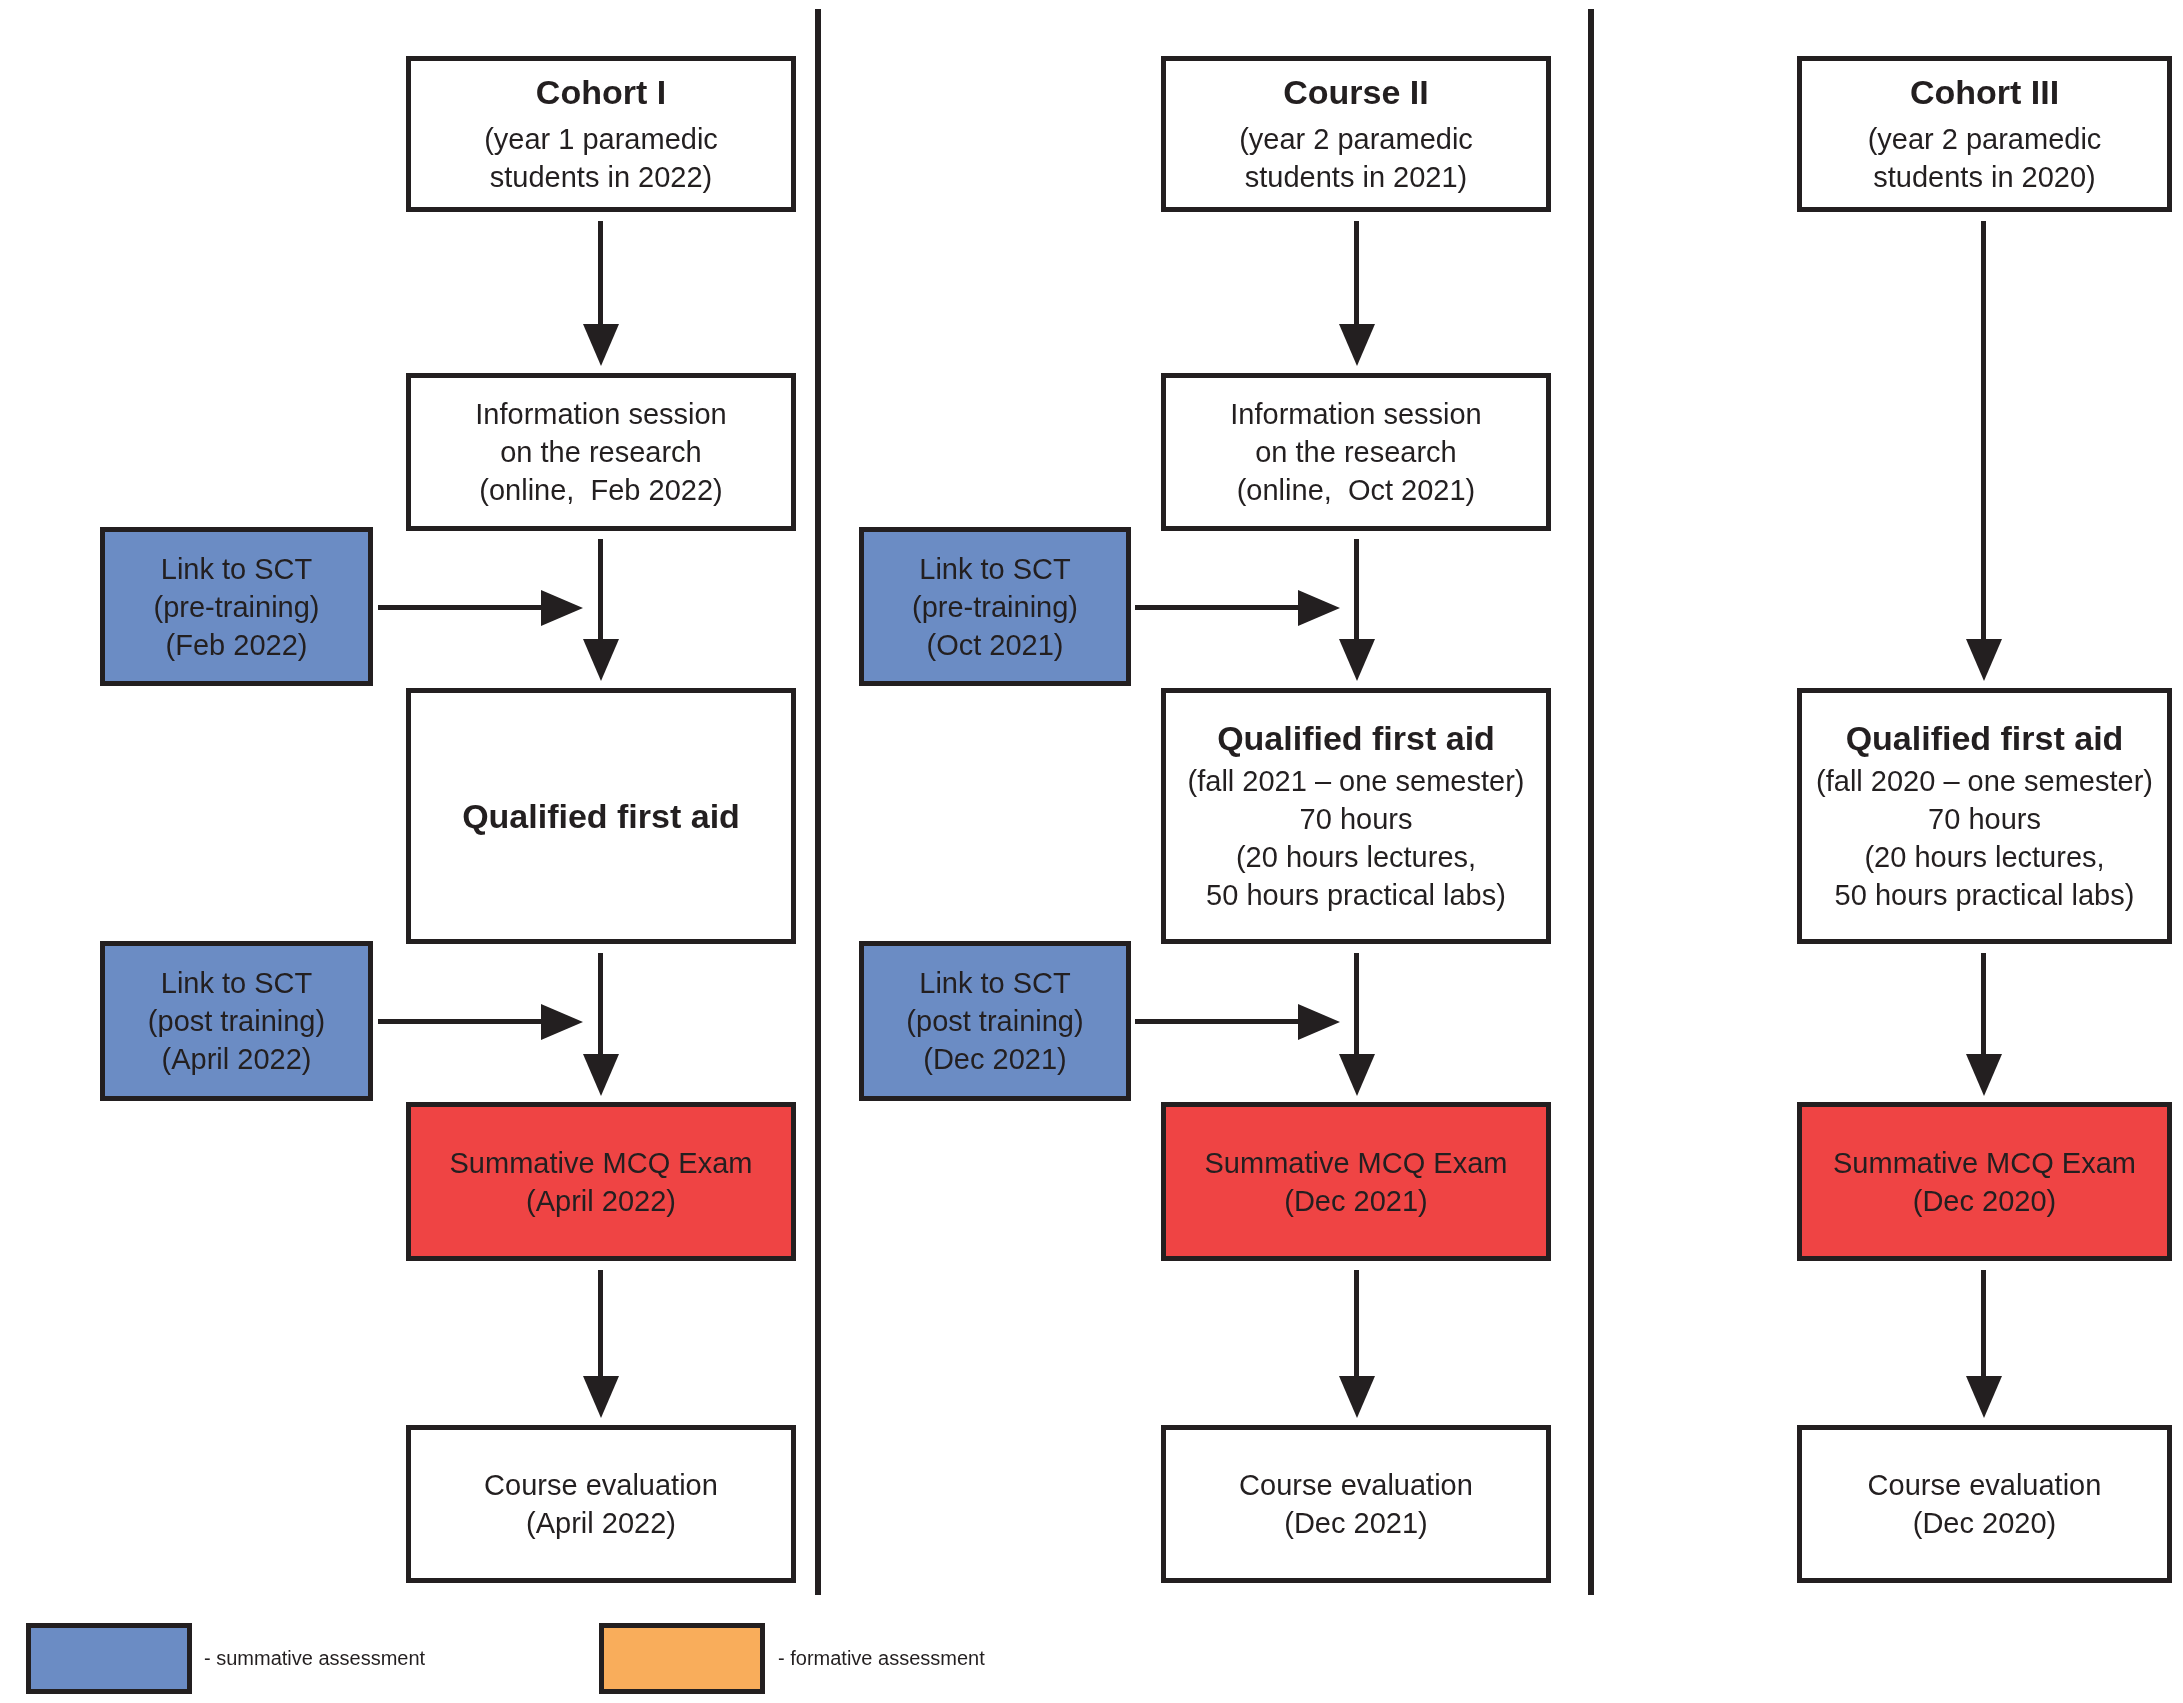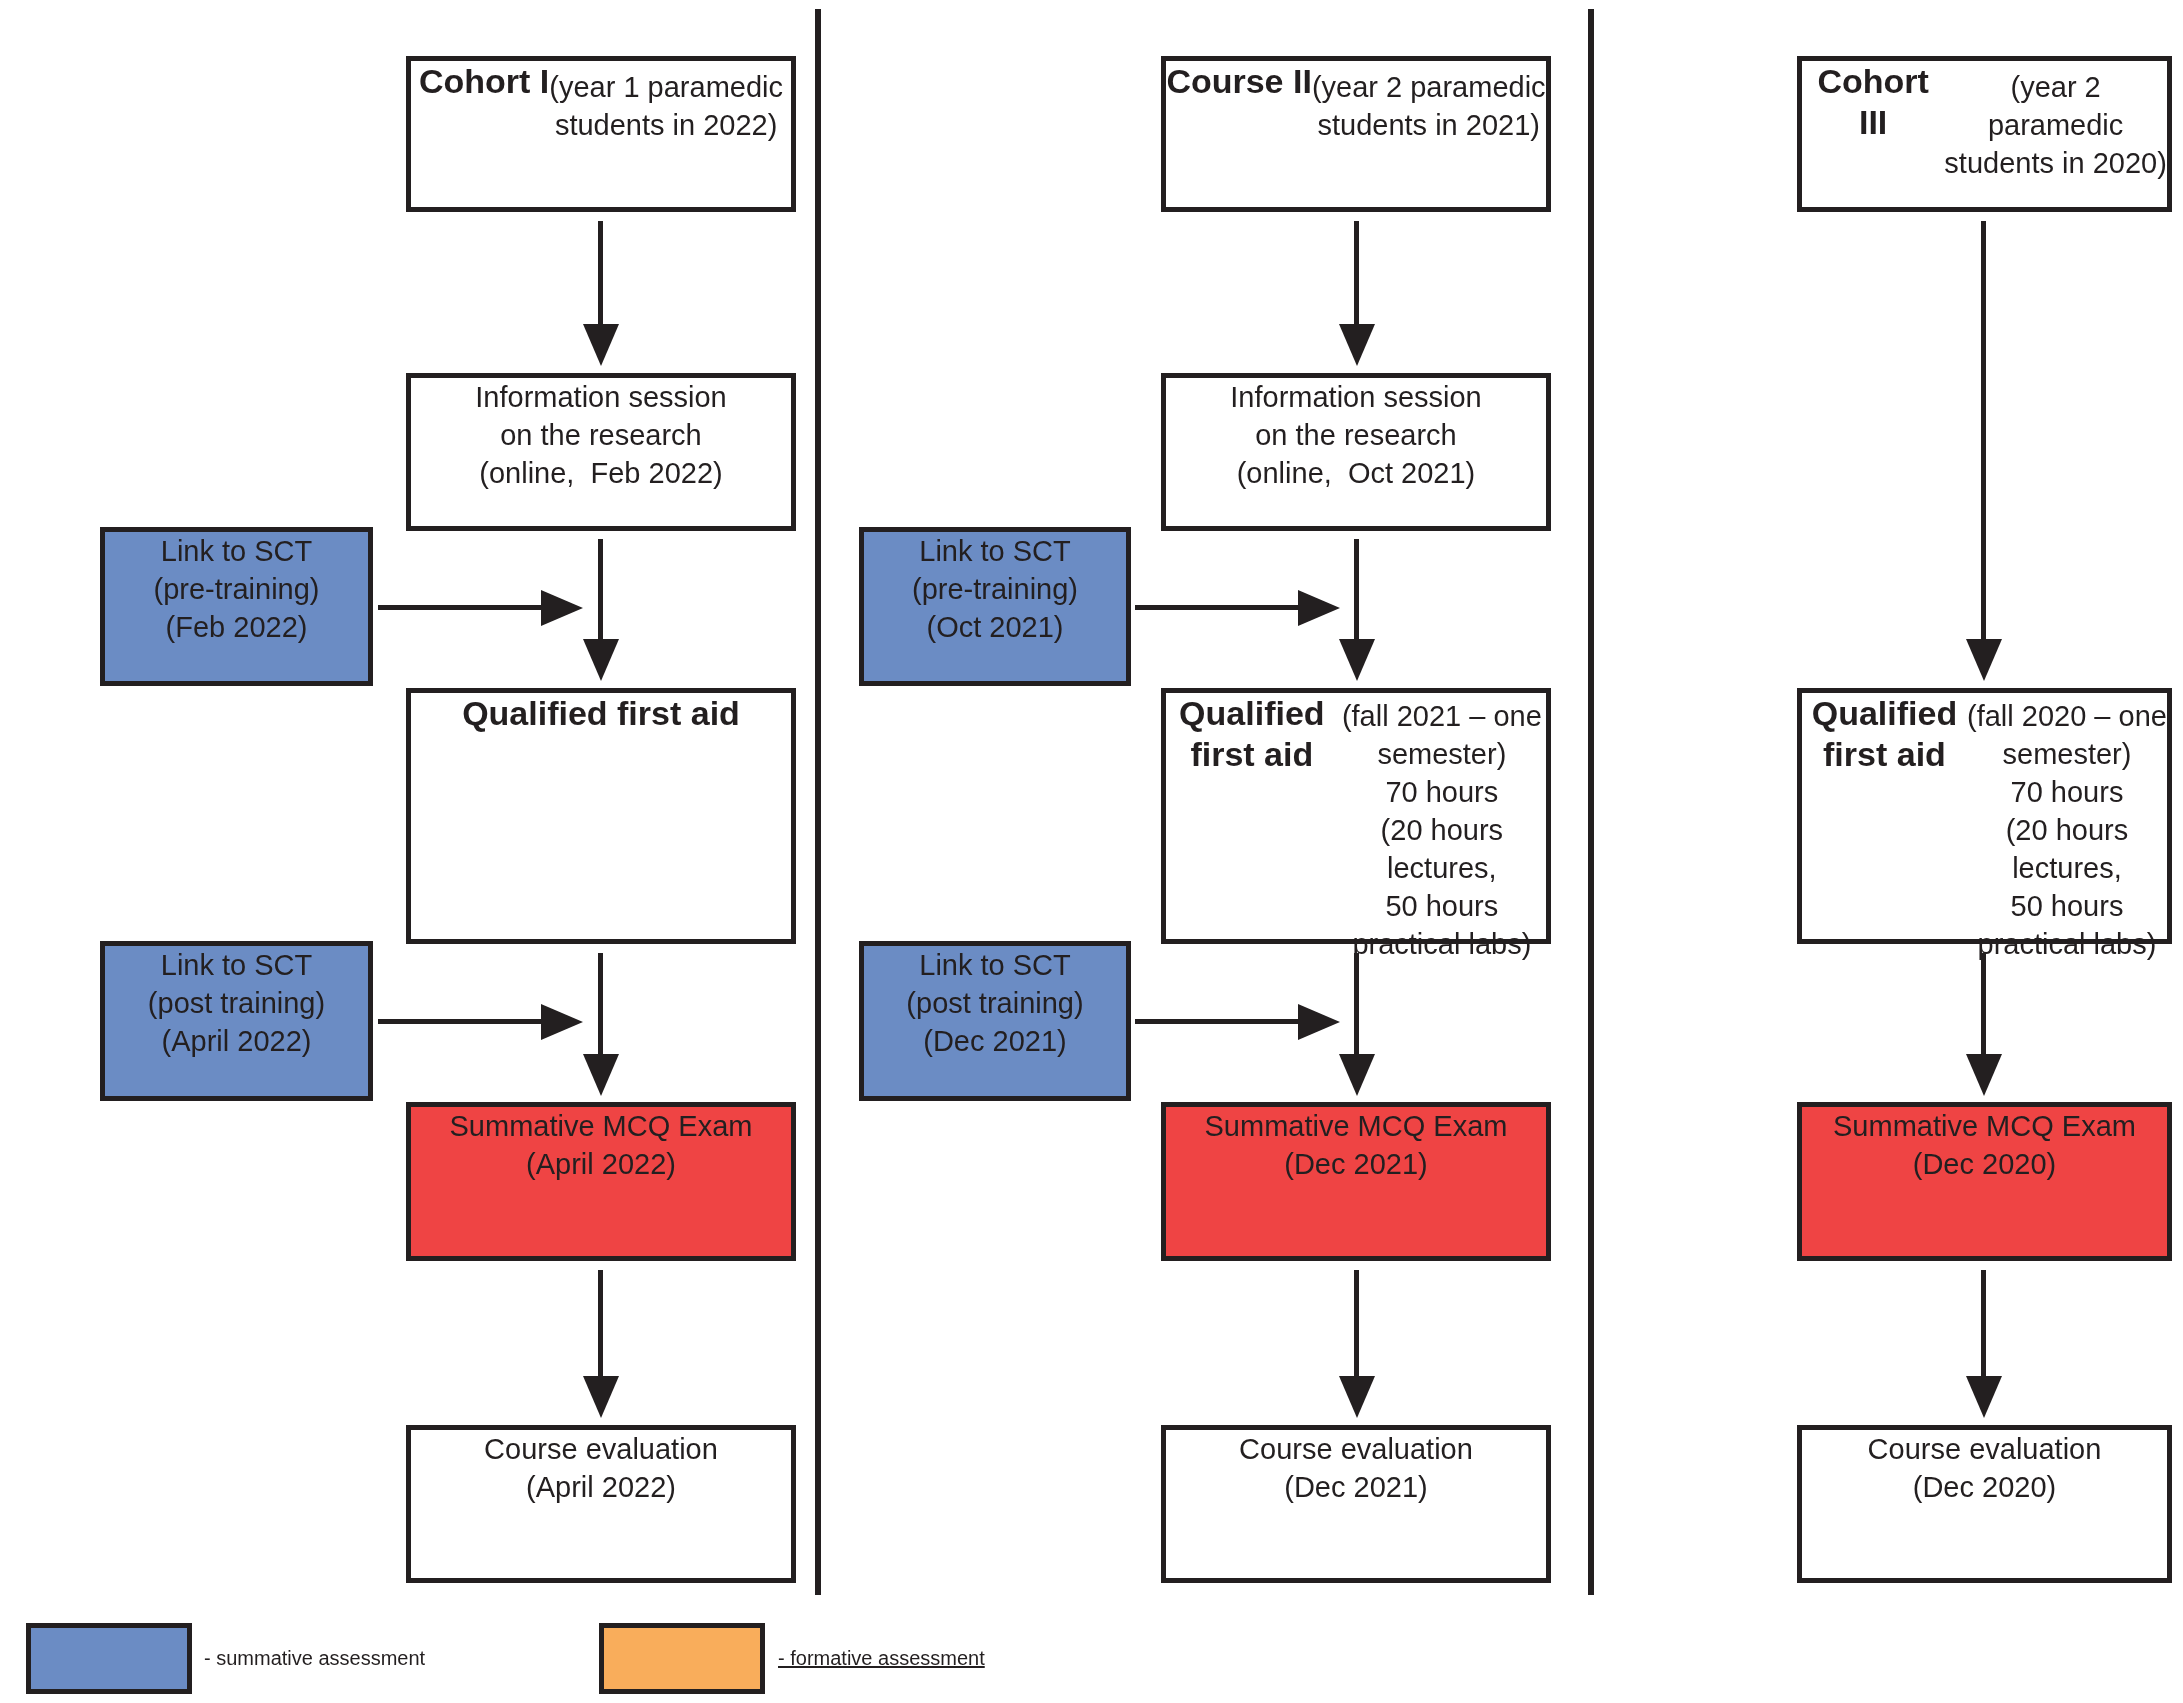--- a/index.html
+++ b/index.html
@@ -10,22 +10,22 @@
     font-family:"Liberation Sans", sans-serif;
     color:#231f20;
     overflow:hidden;
   }
   .box{
     position:absolute;
     box-sizing:border-box;
     border:5.2px solid #231f20;
     background:#ffffff;
     display:flex;
-    flex-direction:row;
-    align-items:flex-start;
+    flex-direction:column;
+    align-items:center;
     justify-content:center;
     text-align:center;
   }
   .box.blue{background:#6b8cc4;}
   .box.orange{background:#ef4444;}
   .title{font-size:34px;font-weight:bold;line-height:41px;}
   .multi{font-size:29px;line-height:38px;white-space:pre-wrap;}
   .subtitle{margin-top:7px;}
   .qual-details{margin-top:3.5px;}
   .divider{position:absolute;width:5.8px;background:#231f20;}
@@ -242,17 +242,17 @@
 
   <div class="box" style="left:1797px;top:1425px;width:375px;height:158px;">
     <div class="multi">Course evaluation
 (Dec 2020)</div>
   </div>
 
   <div>
     <div class="legend-swatch" style="left:25.5px;top:1623px;width:166px;height:71px;background:#6b8cc4;"></div>
     <div class="legend-label" style="left:204px;top:1623px;height:71px;">- summative assessment</div>
     <div class="legend-swatch" style="left:599px;top:1623px;width:166px;height:71px;background:#f9ad5b;"></div>
-    <div class="legend-label" style="left:778px;top:1623px;height:71px;text-decoration:underline;">- formative assessment</div>
+    <div class="legend-label" style="left:778px;top:1623px;height:71px;">- formative assessment</div>
   </div>
 
 </div>
 
 
 </body></html>

